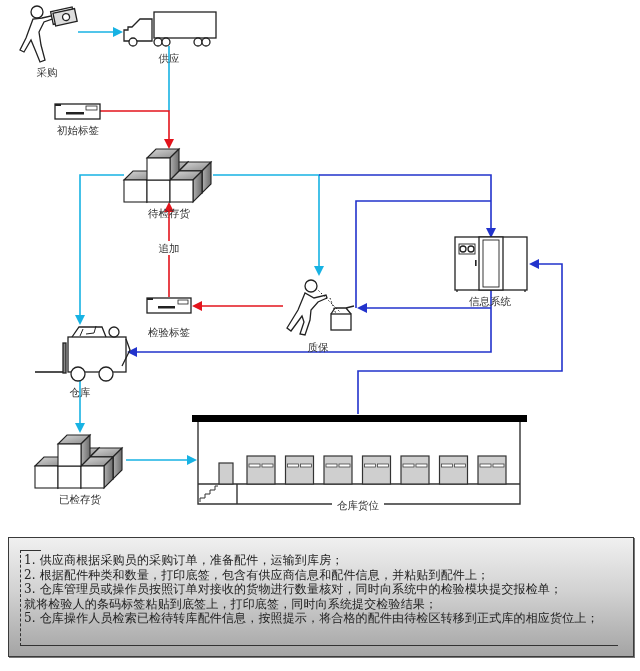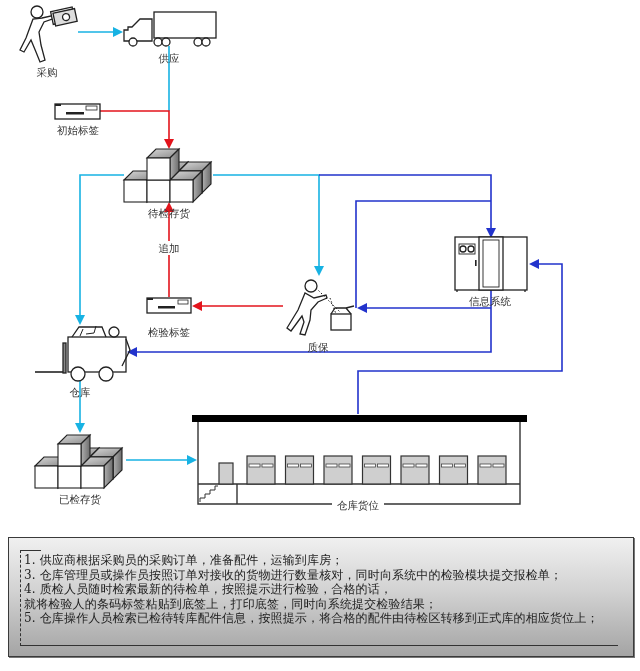--- a/index.html
+++ b/index.html
@@ -256,19 +256,19 @@
       </g>
   </g>
   <rect x="332" y="499" width="52" height="12" fill="#fff"></rect>
   <text class="lbl" x="358" y="509">仓库货位</text>
 </svg>
 
 <div id="notes">
   <div class="inner">
     <div class="text">
       <div>1. 供应商根据采购员的采购订单，准备配件，运输到库房；</div>
+      <div>2. 根据配件种类和数量，打印底签，包含有供应商信息和配件信息，并粘贴到配件上；</div>
       <div>3. 仓库管理员或操作员按照订单对接收的货物进行数量核对，同时向系统中的检验模块提交报检单；</div>
-      <div>4. 质检人员随时检索最新的待检单，按照提示进行检验，合格的话，</div>
       <div>就将检验人的条码标签粘贴到底签上，打印底签，同时向系统提交检验结果；</div>
       <div>5. 仓库操作人员检索已检待转库配件信息，按照提示，将合格的配件由待检区转移到正式库的相应货位上；</div>
     </div>
   </div>
 </div>
 
 </body></html>

